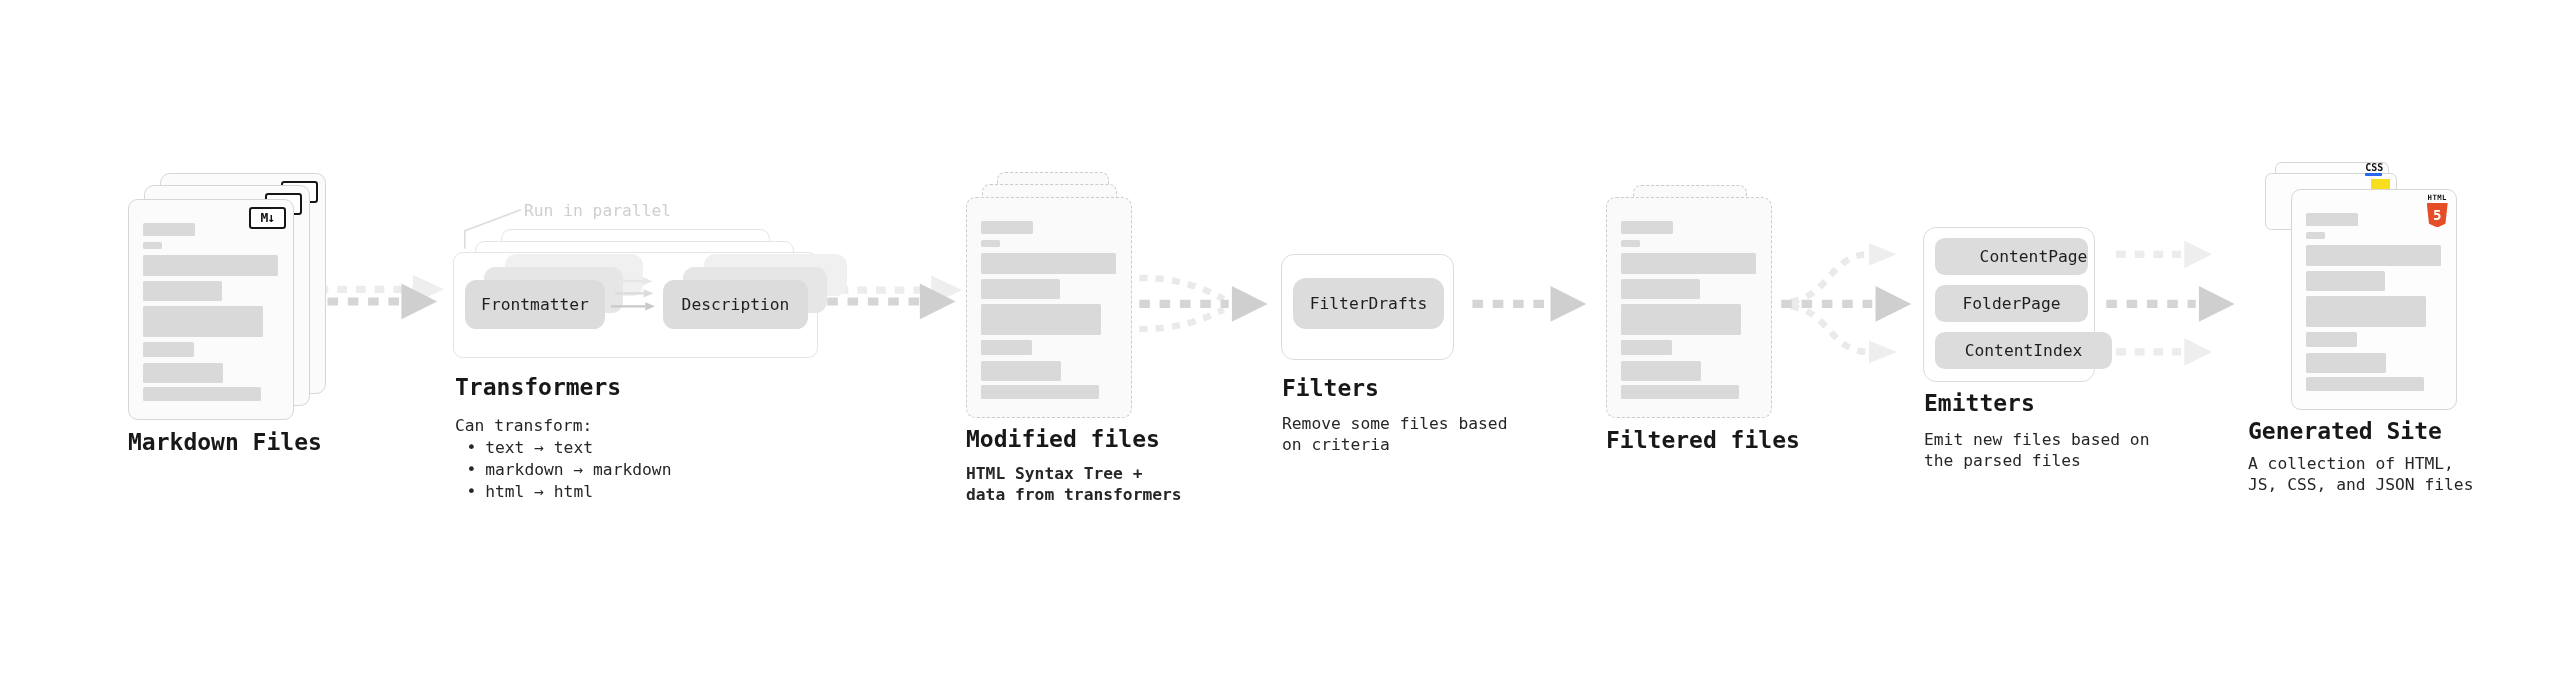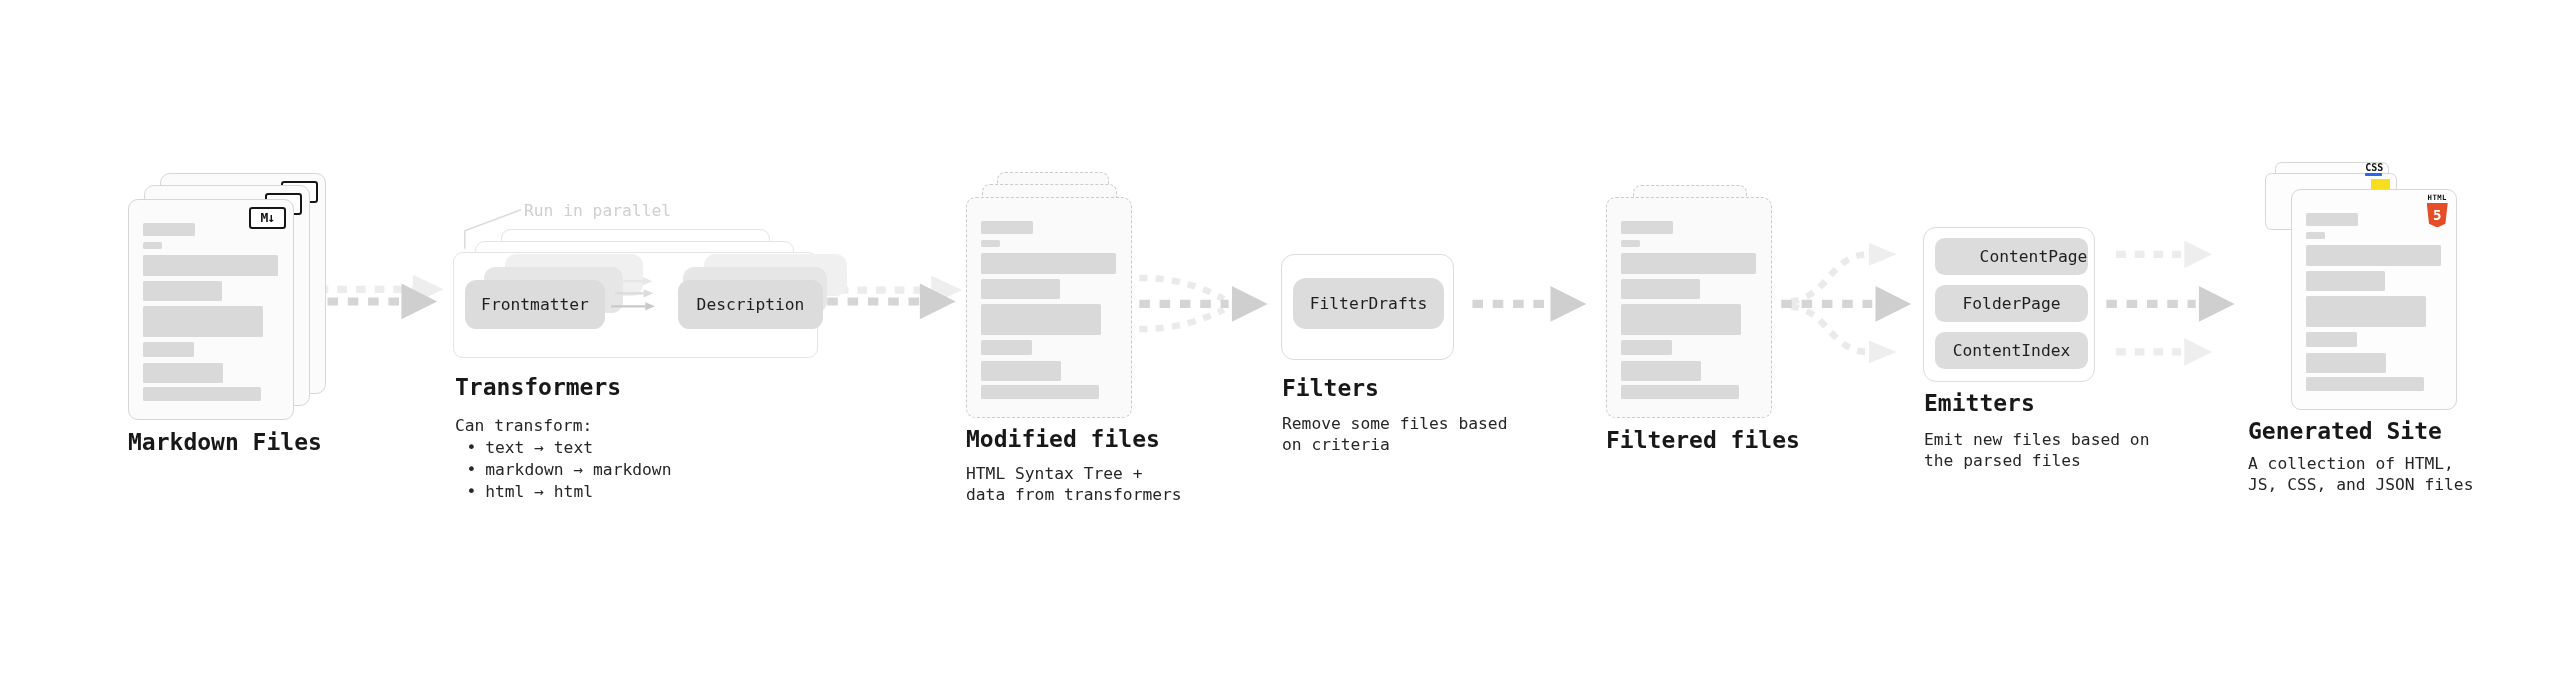--- a/index.html
+++ b/index.html
@@ -145,21 +145,21 @@
     <div class="t-box" style="left:501px;top:229px;width:269px;height:104px;"></div>
     <div class="t-box" style="left:475px;top:241px;width:319px;height:105px;"></div>
     <div class="t-box" style="left:453px;top:252px;width:365px;height:106px;"></div>
 
     <div class="ghost g2" style="left:505px;top:254px;width:138px;height:42px;"></div>
     <div class="ghost g1" style="left:484px;top:267px;width:139px;height:46px;"></div>
     <div class="node-btn" style="left:465px;top:280px;width:140px;height:49px;">Frontmatter</div>
 
     <div class="ghost g2" style="left:704px;top:254px;width:143px;height:42px;"></div>
     <div class="ghost g1" style="left:683px;top:267px;width:144px;height:46px;"></div>
-    <div class="node-btn" style="left:663px;top:280px;width:145px;height:49px;margin-left:15px;">Description</div>
+    <div class="node-btn" style="left:663px;top:280px;width:145px;height:49px;">Description</div>
 
     <div class="callout-text" style="left:524px;top:201px;">Run in parallel</div>
 
     <div class="stage-title" style="left:455px;top:374px;">Transformers</div>
     <div class="stage-sub" style="left:455px;top:415px;line-height:22px;">
       <div>Can transform:</div>
       <div class="bullet-row">
         <span>•</span>
         <span>text → text</span>
       </div>
@@ -183,21 +183,21 @@
           <div class="fbar"></div>
           <div class="fbar"></div>
           <div class="fbar"></div>
         <div class="fbar"></div>
           <div class="fbar"></div>
           <div class="fbar"></div>
           <div class="fbar"></div>
       </div>
     </div>
     <div class="stage-title" style="left:966px;top:426px;">Modified files</div>
-    <div class="stage-sub" style="left:966px;top:463px;">
+    <div class="stage-sub" style="left:966px;top:463px;font-weight:bold;">
       <div>HTML Syntax Tree +</div>
       <div>data from transformers</div>
     </div>
   </div>
 
   <div class="stage">
     <div class="group-box" style="left:1281px;top:254px;width:173px;height:106px;"></div>
     <div class="node-btn" style="left:1293px;top:278px;width:151px;height:51px;border-radius:13px;">FilterDrafts</div>
     <div class="stage-title" style="left:1282px;top:375px;">Filters</div>
     <div class="stage-sub" style="left:1282px;top:413px;">
@@ -220,21 +220,21 @@
           <div class="fbar"></div>
       </div>
     </div>
     <div class="stage-title" style="left:1606px;top:427px;">Filtered files</div>
   </div>
 
   <div class="stage">
     <div class="group-box" style="left:1923px;top:227px;width:172px;height:155px;"></div>
     <div class="node-btn" style="left:1935px;top:238px;width:153px;height:37px;border-radius:9.8px;padding-left:44px;">ContentPage</div>
     <div class="node-btn" style="left:1935px;top:285px;width:153px;height:37px;border-radius:9.8px;">FolderPage</div>
-    <div class="node-btn" style="left:1935px;top:332px;width:153px;height:37px;border-radius:9.8px;">ContentIndex</div>
+    <div class="node-btn" style="left:1935px;top:332px;width:177px;height:37px;border-radius:9.8px;">ContentIndex</div>
     <div class="stage-title" style="left:1924px;top:390px;">Emitters</div>
     <div class="stage-sub" style="left:1924px;top:429px;">
       <div>Emit new files based on</div>
       <div>the parsed files</div>
     </div>
   </div>
 
   <div class="stage">
     <div class="fcard" style="left:2275px;top:162px;width:114px;height:49px;border-radius:6.5px;background:#fdfdfd;">
       <div class="css-badge">

